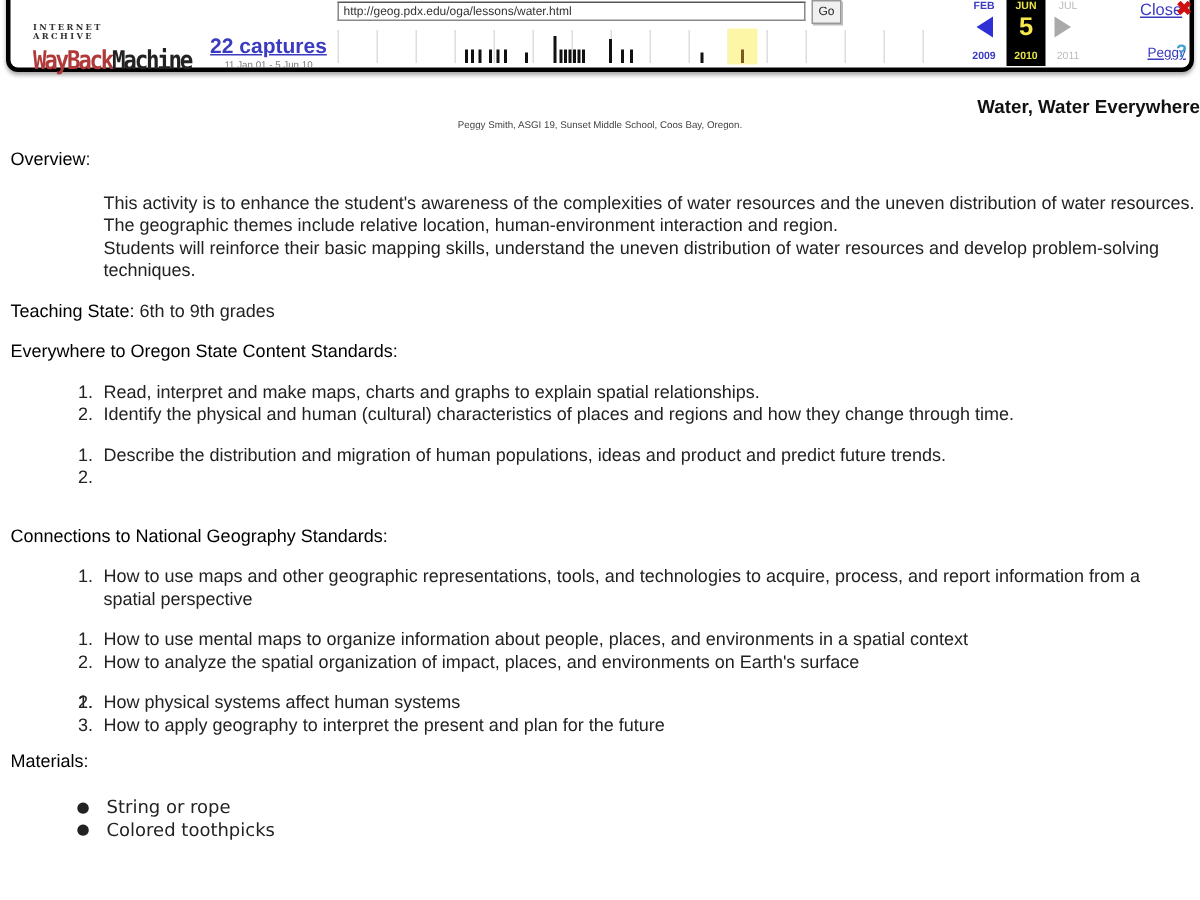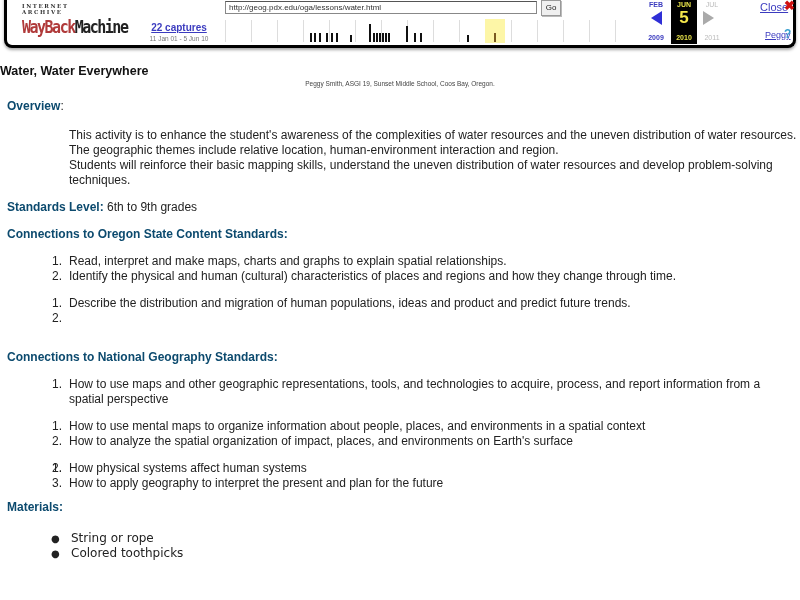--- a/index.html
+++ b/index.html
@@ -5,28 +5,28 @@
   * { box-sizing: border-box; margin: 0; padding: 0; }
   html, body { width: 800px; height: 600px; overflow: hidden; background: #ffffff; }
   body { font-family: "Liberation Sans", sans-serif; color: #222; position: relative; }
 
   
   .wb-bar {
     position: absolute; left: 4px; top: -4px; width: 792px; height: 52px;
     border: 3px solid #000; border-top: none; border-radius: 0 0 8px 8px;
     background: #fff; box-shadow: 0 2px 3px rgba(0,0,0,0.35);
   }
-  .wb-logo { position: absolute; left: 15px; top: 7px; width: 90px; height: 34px; }
+  .wb-logo { position: absolute; left: 15px; top: 20px; width: 90px; height: 34px; }
   .wb-logo-top { font-family: "DejaVu Serif", serif; font-size: 5.5px; letter-spacing: 1.6px; color: #333; font-weight: bold; }
   .wb-logo-main { margin-top: 3px; height: 17px; display: flex; font-family: "DejaVu Sans Mono", monospace; font-weight: bold; font-size: 15px; line-height: 17px; letter-spacing: -1.5px; transform: scaleY(1.15); transform-origin: top left; }
   .wb-logo-main .red { color: #b03a3a; }
   .wb-logo-main .blk { color: #222; }
 
   .wb-captures { position: absolute; left: 133px; top: 26px; width: 78px; text-align: center; }
-  .wb-captures a { font-size: 10px; color: #3b3bbf; text-decoration: underline; font-weight: bold; display: block; }
+  .wb-captures a { font-size: 14px; color: #3b3bbf; text-decoration: underline; font-weight: bold; display: block; }
   .wb-captures .range { font-size: 6.5px; color: #777; margin-top: 2px; }
 
   .wb-url { position: absolute; left: 218px; top: 5px; width: 312px; height: 13px; border: 1px solid #888; border-top-color: #555; font-size: 8px; padding: 1px 3px; color: #333; background: #fff; font-family: "Liberation Sans", sans-serif; }
   .wb-go { position: absolute; left: 534px; top: 4px; width: 20px; height: 16px; border: 1px solid #999; background: #f0f0f0; font-size: 8px; color: #222; text-align: center; line-height: 14px; box-shadow: 1px 1px 0 #bbb; }
 
   .wb-timeline { position: absolute; left: 210px; top: 22px; width: 416px; height: 26px; }
   .wb-timeline .year-div { position: absolute; top: 2px; width: 1px; height: 22px; background: #ddd; }
   .wb-timeline .tick { position: absolute; bottom: 2px; width: 2px; background: #111; }
   .wb-timeline .hl { position: absolute; top: 1px; height: 24px; width: 20px; background: #fdf6a7; }
 
@@ -43,25 +43,25 @@
   .wb-next .m, .wb-next .y { color: #bbb; font-weight: normal; }
   .arrow-left { width: 0; height: 0; border-top: 7px solid transparent; border-bottom: 7px solid transparent; border-right: 11px solid #2f2fd6; margin: 3px auto 0 8px; }
   .arrow-right { width: 0; height: 0; border-top: 7px solid transparent; border-bottom: 7px solid transparent; border-left: 11px solid #aaa; margin: 3px 0 0 4px; }
 
   .wb-close { position: absolute; left: 753px; top: 5px; font-size: 11px; color: #3b3bbf; text-decoration: underline; }
   .wb-close-x { position: absolute; left: 777px; top: 2px; font-size: 13px; color: #d01010; font-weight: bold; }
   .wb-help { position: absolute; left: 758px; top: 34px; font-size: 9px; color: #3b3bbf; text-decoration: underline; }
   .wb-help-q { position: absolute; left: 777px; top: 31px; font-size: 12px; color: #3aa0d0; font-weight: bold; }
 
   
-  .title { position: absolute; left: 0; top: 64px; width: 800px; text-align: left; font-size: 12.5px; font-weight: bold; color: #111; }
+  .title { position: absolute; left: 0; top: 64px; width: 800px; text-align: right; font-size: 12.5px; font-weight: bold; color: #111; }
   .byline { position: absolute; left: 0; top: 80px; width: 800px; text-align: center; font-size: 6.5px; color: #444; }
 
   .content { position: absolute; left: 7px; top: 99px; width: 790px; font-size: 12px; line-height: 15px; color: #222; }
-  .h { font-weight: bold; color: #0c4a6e; }
+  .h { font-weight: normal; color: #000000; }
   .para { margin-left: 62px; }
   ol, ul { margin-left: 62px; list-style: none; }
   ol li, ul li { position: relative; padding-left: 0; }
   .num { position: absolute; left: -17px; }
   .bullet { position: absolute; left: -20px; font-size: 10px; }
   .mat-item { font-family: "DejaVu Sans", sans-serif; font-size: 12px; }
 </style>
 </head>
 <body>
 
@@ -150,24 +150,24 @@
 <div class="byline">Peggy Smith, ASGI 19, Sunset Middle School, Coos Bay, Oregon.</div>
 
 <div class="content">
   <div style="height:15px">
     <span class="h">Overview</span><span>:</span>
   </div>
   <div class="para" style="margin-top:14px">This activity is to enhance the student's awareness of the complexities of water resources and the uneven distribution of water resources. The geographic themes include relative location, human-environment interaction and region.</div>
   <div class="para" style="">Students will reinforce their basic mapping skills, understand the uneven distribution of water resources and develop problem-solving techniques.</div>
 
   <div style="margin-top:12px">
-    <span class="h">Standards Level:</span><span> 6th to 9th grades</span>
+    <span class="h">Teaching State:</span><span> 6th to 9th grades</span>
   </div>
 
-  <div class="h" style="margin-top:12px">Connections to Oregon State Content Standards:</div>
+  <div class="h" style="margin-top:12px">Everywhere to Oregon State Content Standards:</div>
   <ol style="margin-top:12px">
     <li><span class="num">1.</span><span>Read, interpret and make maps, charts and graphs to explain spatial relationships.</span></li>
     <li><span class="num">2.</span><span>Identify the physical and human (cultural) characteristics of places and regions and how they change through time.</span></li>
   </ol>
   <ol style="margin-top:12px">
     <li><span class="num">1.</span><span>Describe the distribution and migration of human populations, ideas and product and predict future trends.</span></li>
     <li><span class="num">2.</span></li>
   </ol>
 
   <div class="h" style="margin-top:39px">Connections to National Geography Standards:</div>

